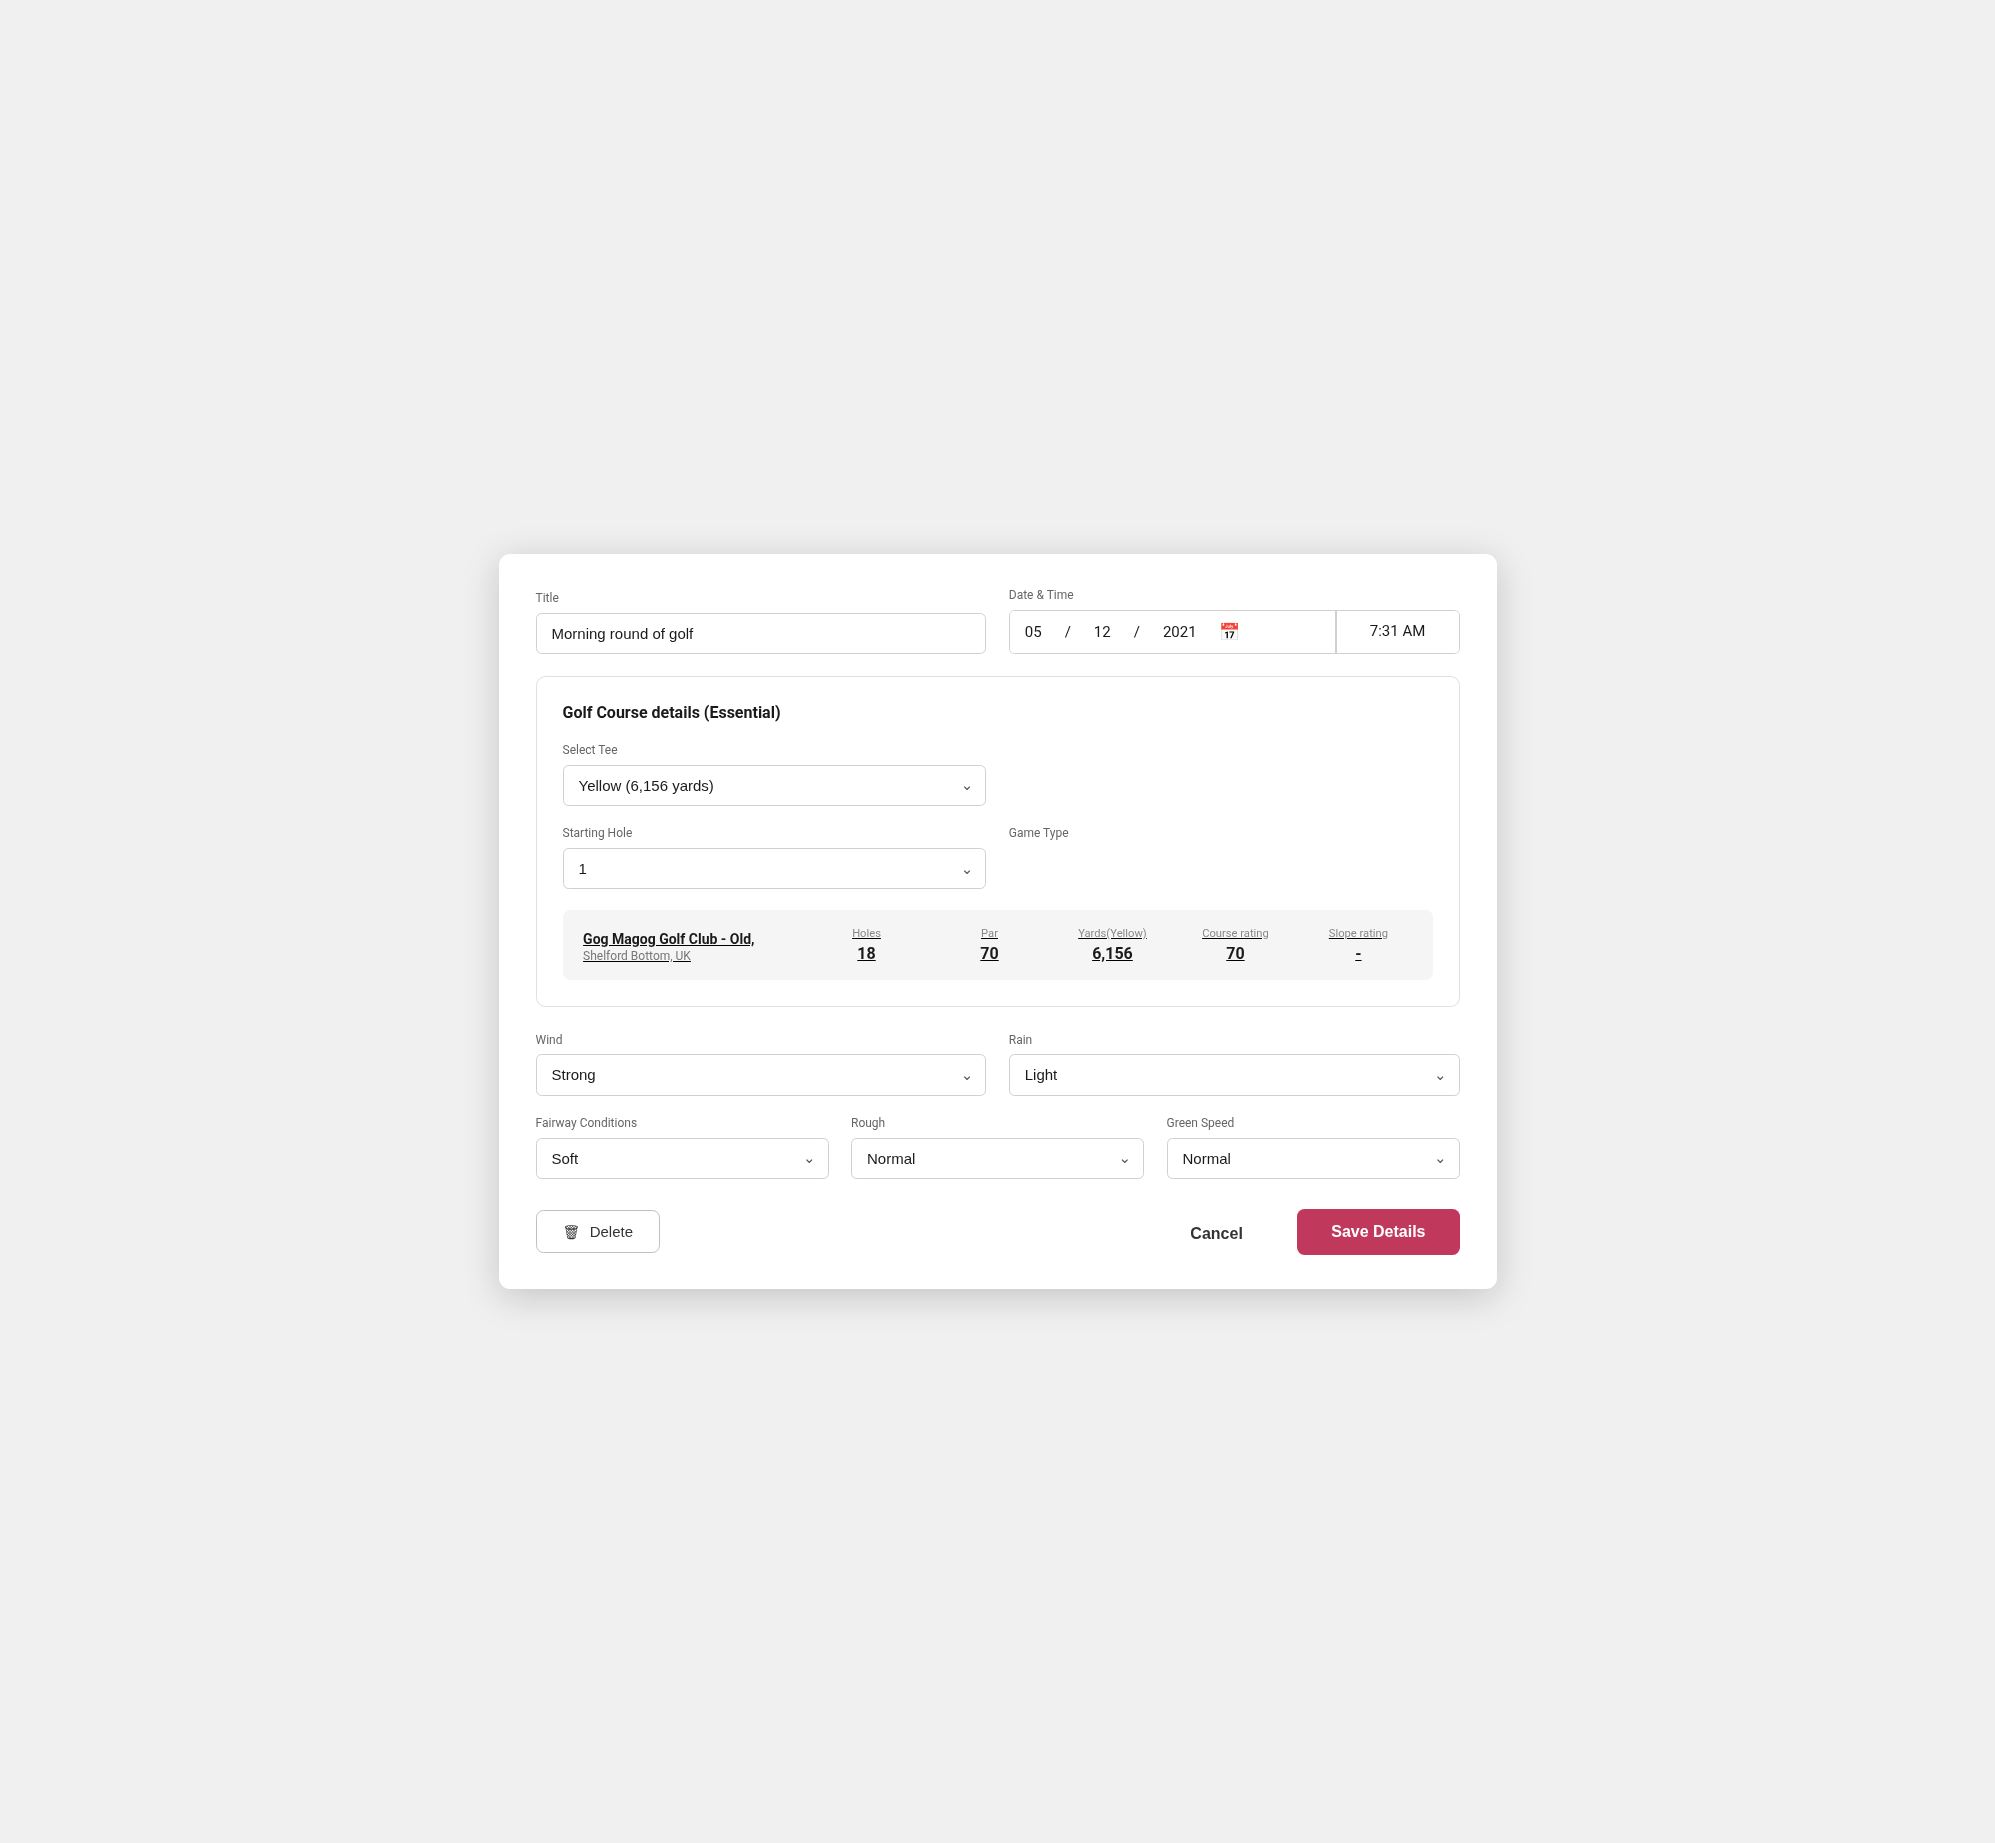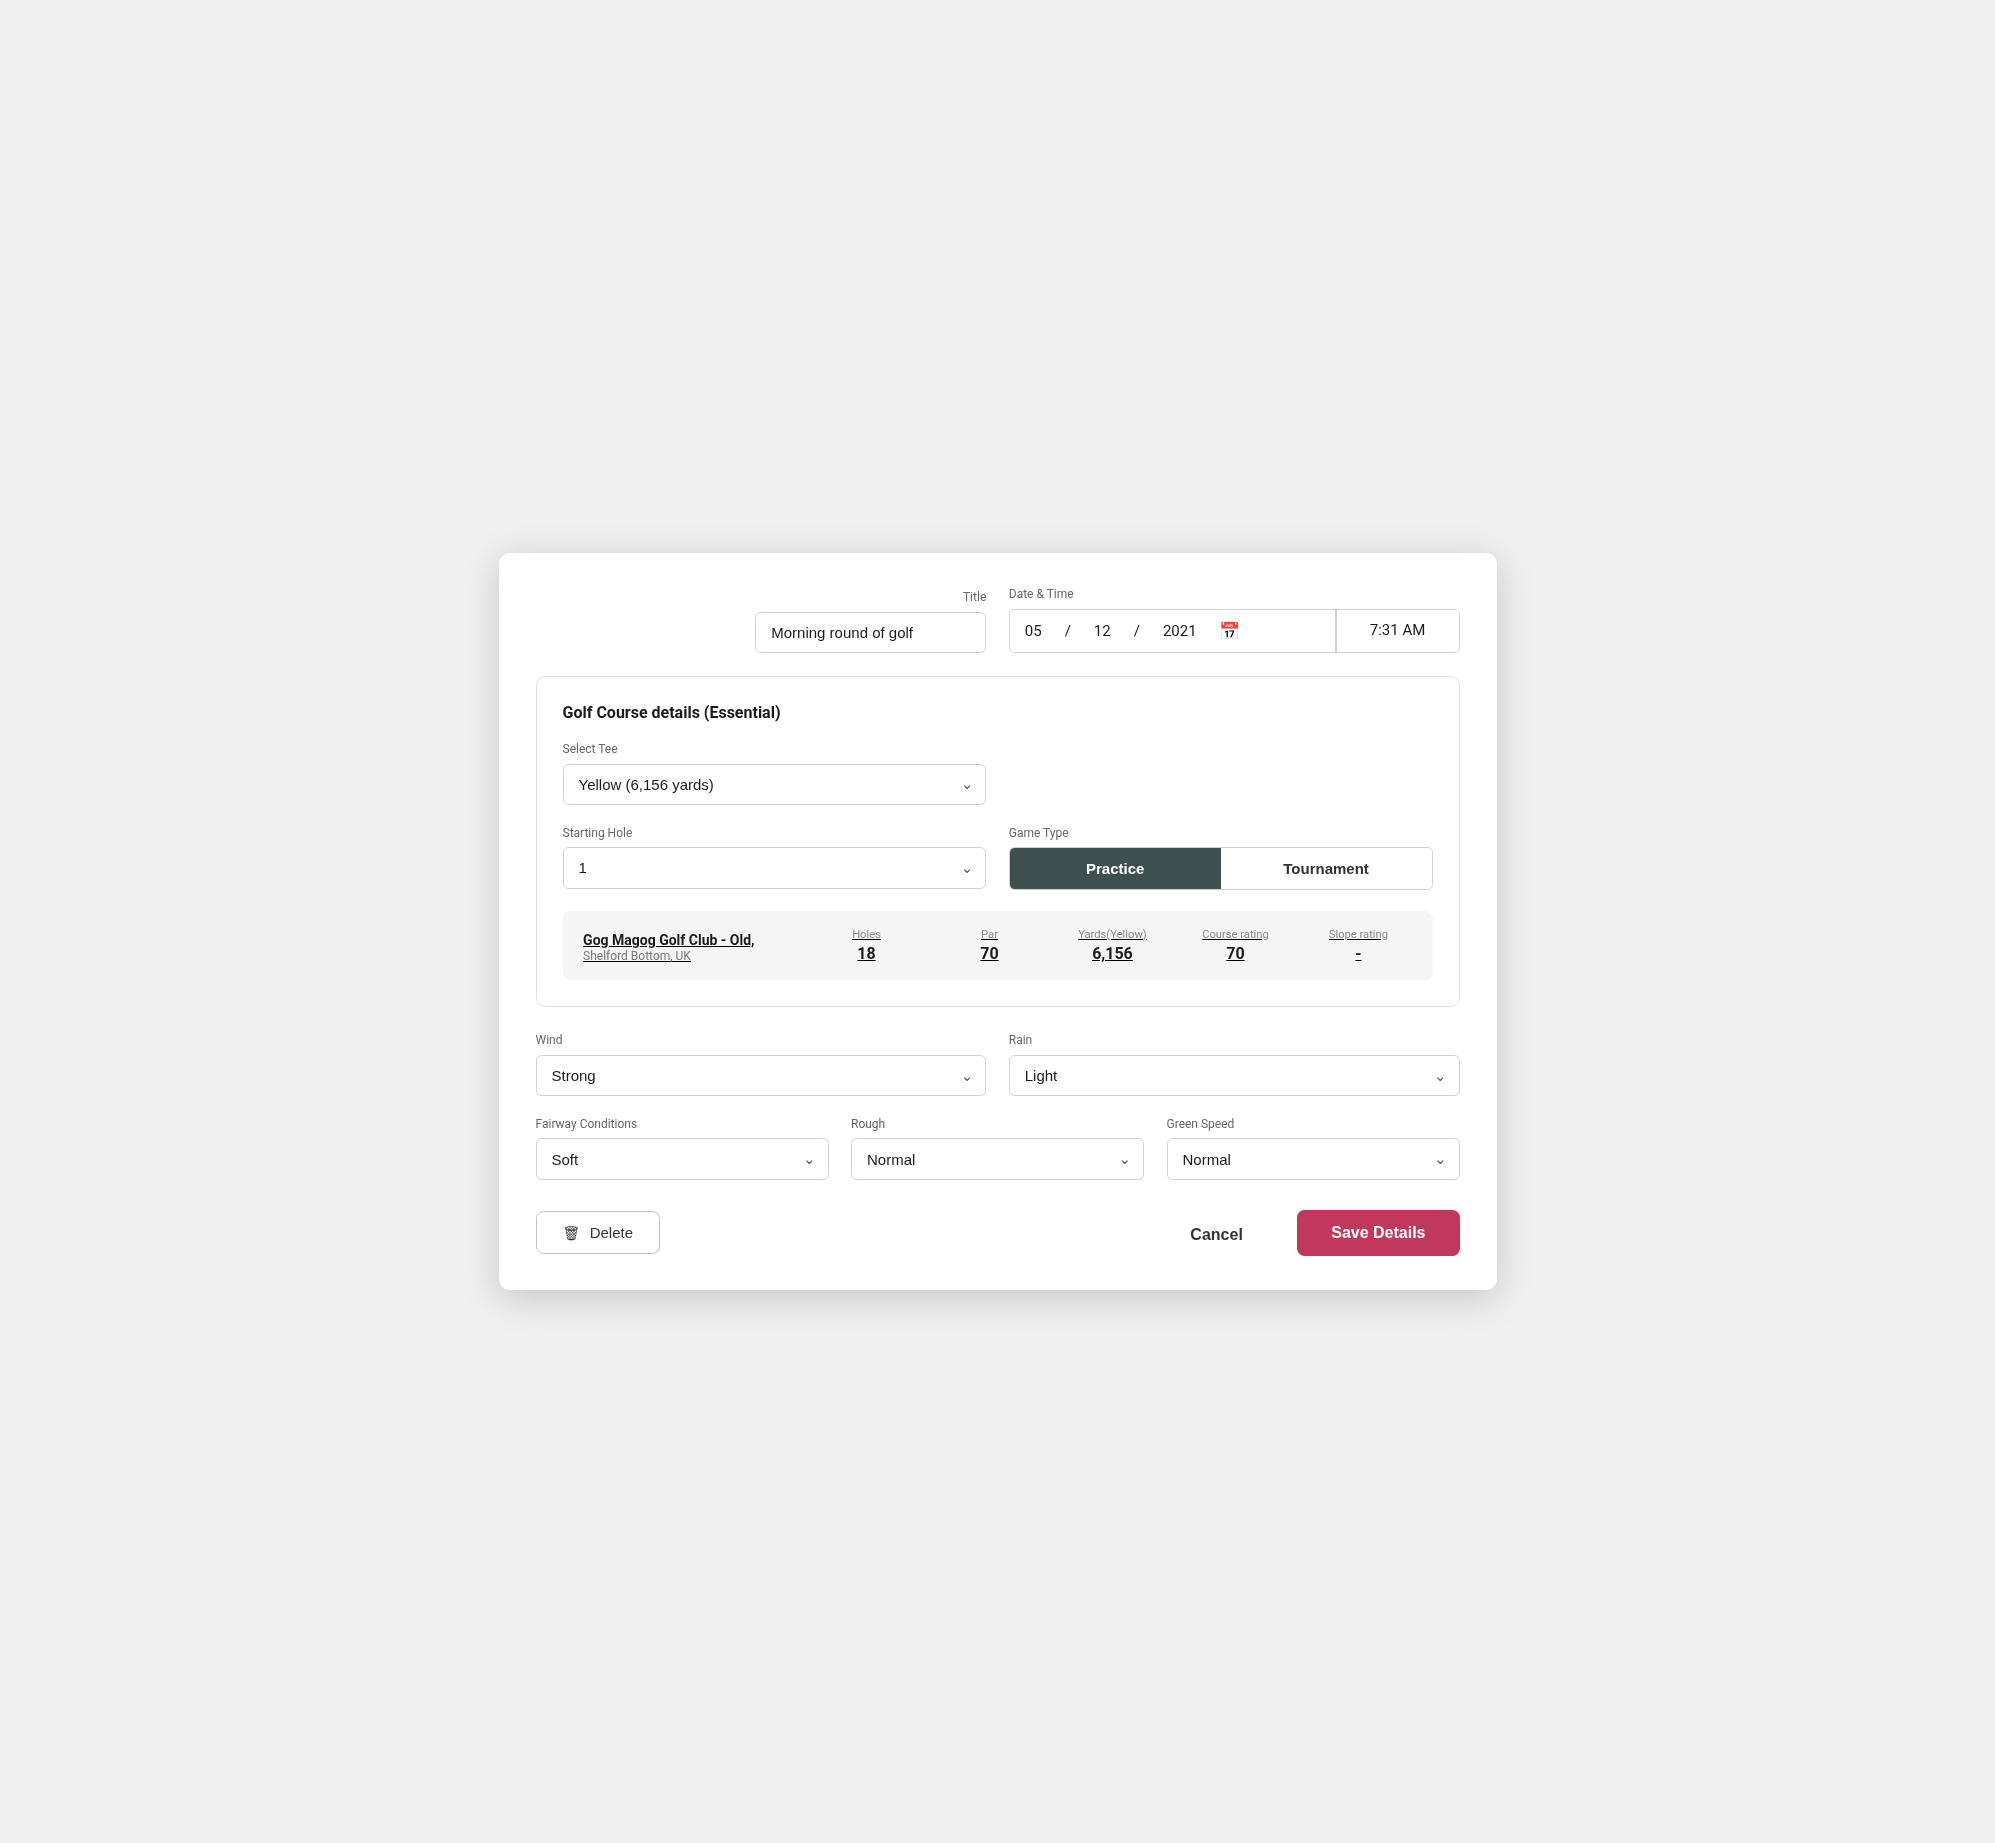--- a/index.html
+++ b/index.html
@@ -45,21 +45,21 @@
       display: flex;
       gap: 22.5px;
       margin-bottom: 22.5px;
       align-items: flex-end;
     }
     .form-group {
       display: flex;
       flex-direction: column;
       gap: 7.5px;
     }
-    .form-group.flex-1 { flex: 1; align-items: flex-end; }
+    .form-group.flex-1 { flex: 1; }
     .form-label {
       font-size: 12px;
       color: #666;
       font-weight: 400;
     }
     .form-input {
       border: 1.4px solid #d0d0d0;
       border-radius: 5.6px;
       padding: 11.2px 15px;
       font-size: 15px;
@@ -352,24 +352,20 @@
             <option>2</option>
             <option>3</option>
             <option>10</option>
           </select>
           <span class="select-arrow">⌄</span>
         </div>
       </div>
 
       <div class="form-group">
         <label class="form-label">Game Type</label>
-        <div class="game-type-toggle">
-          <button class="toggle-btn active">Practice</button>
-          <button class="toggle-btn inactive">Tournament</button>
-        </div>
       </div>
     </div>
 
     <div class="course-info-card">
       <div class="course-info-name">
         <div class="name">Gog Magog Golf Club - Old,</div>
         <div class="location">Shelford Bottom, UK</div>
       </div>
       <div class="course-stat">
         <div class="stat-label">Holes</div>

